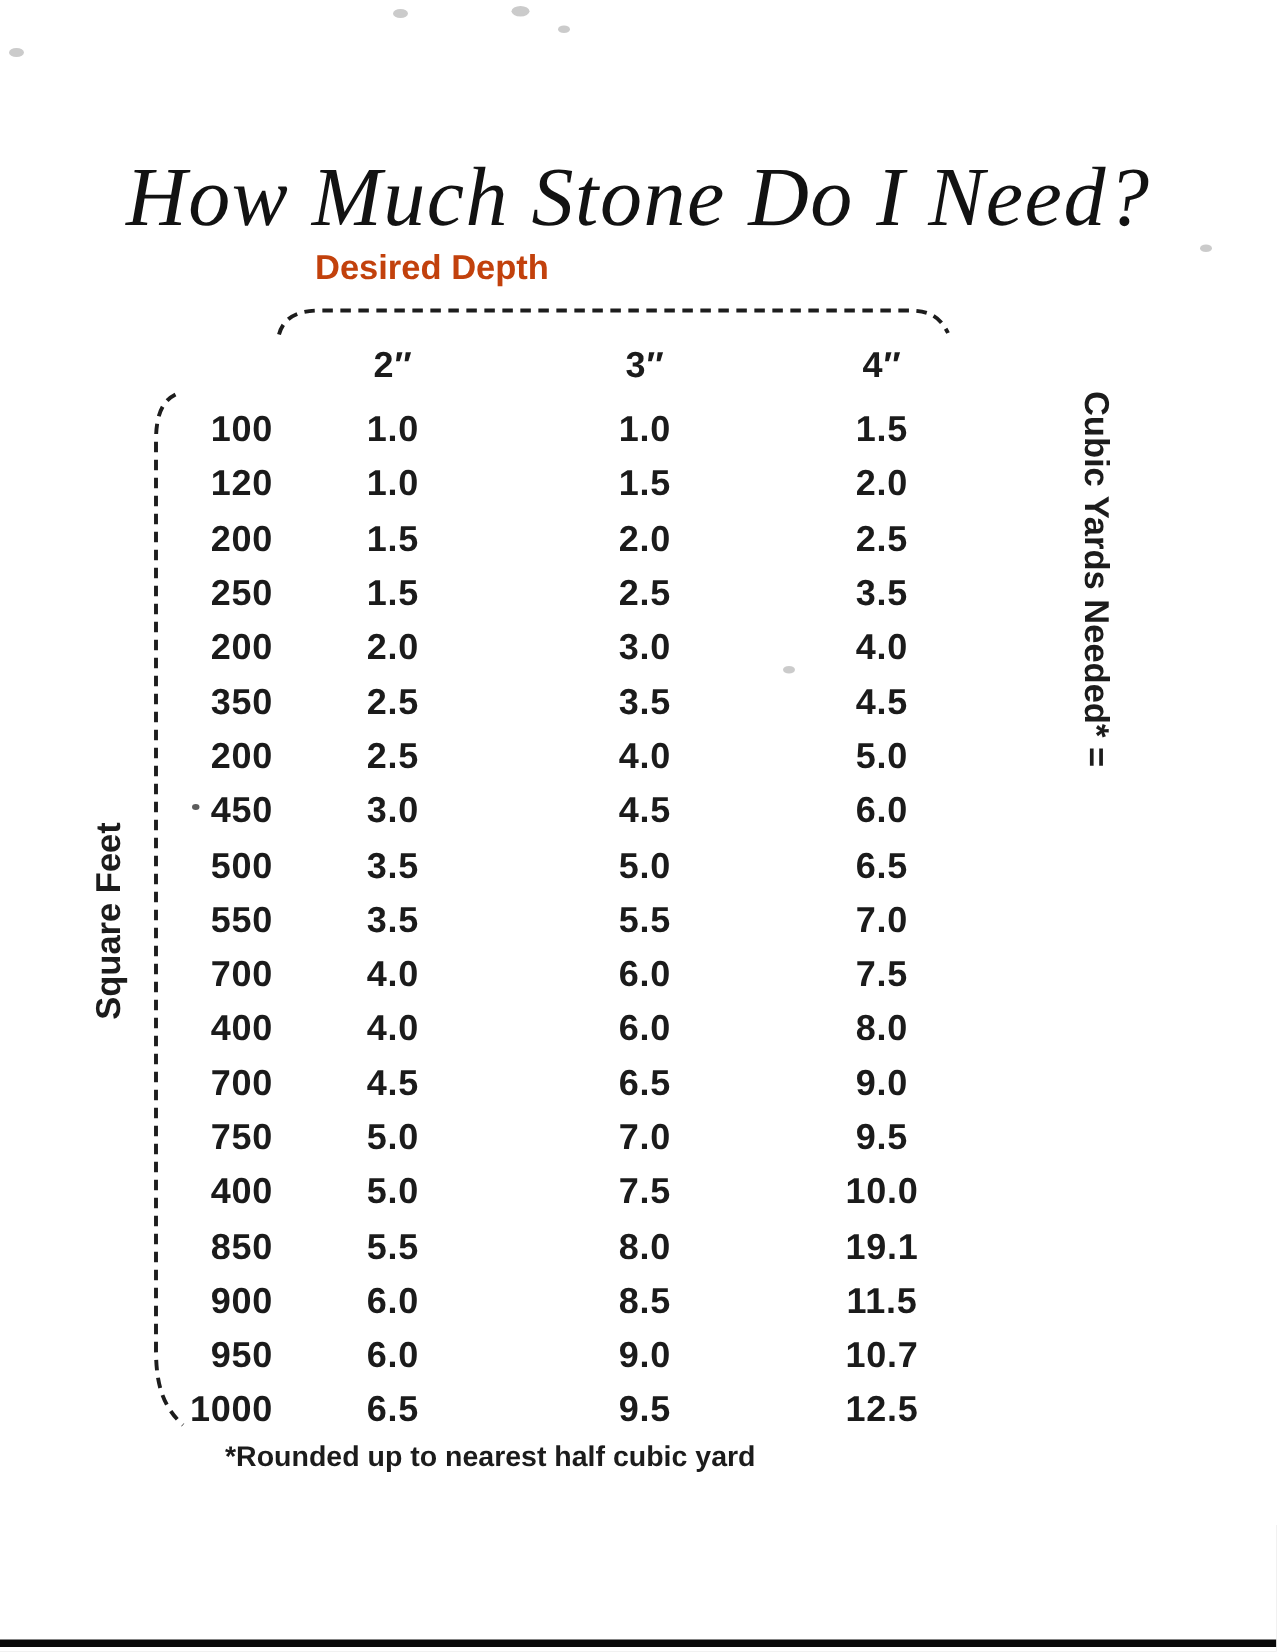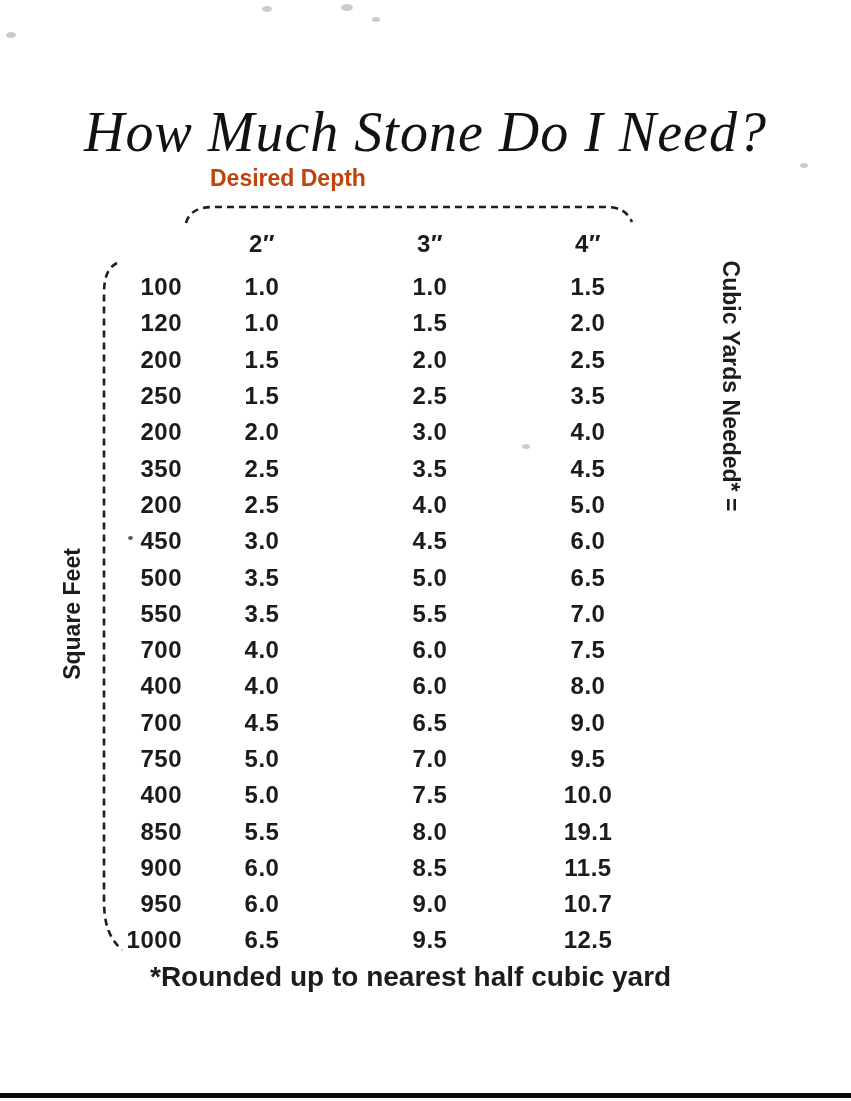--- a/index.html
+++ b/index.html
@@ -49,22 +49,22 @@
   .axis-left{
     width:160px;left:-8px;top:600px;
     transform:rotate(-90deg);
   }
   .axis-right{
     width:290px;left:586px;top:372px;
     transform:rotate(90deg);
   }
   .footnote{
     position:absolute;top:961px;left:150px;width:440px;
-    text-align:right;
-    font-size:28px;font-weight:700;color:#1c1c1c;
+    text-align:left;
+    font-size:19px;font-weight:700;color:#1c1c1c;
     white-space:nowrap;
   }
   .bottom-rule{
     position:absolute;left:0;top:1093px;width:851px;height:5px;
     background:#0a0a0a;
   }
   .speck{position:absolute;background:#6b6b6b;opacity:.35;border-radius:50%;}
   .speck.dark{background:#333;opacity:.8;}
 </style>
 </head>

